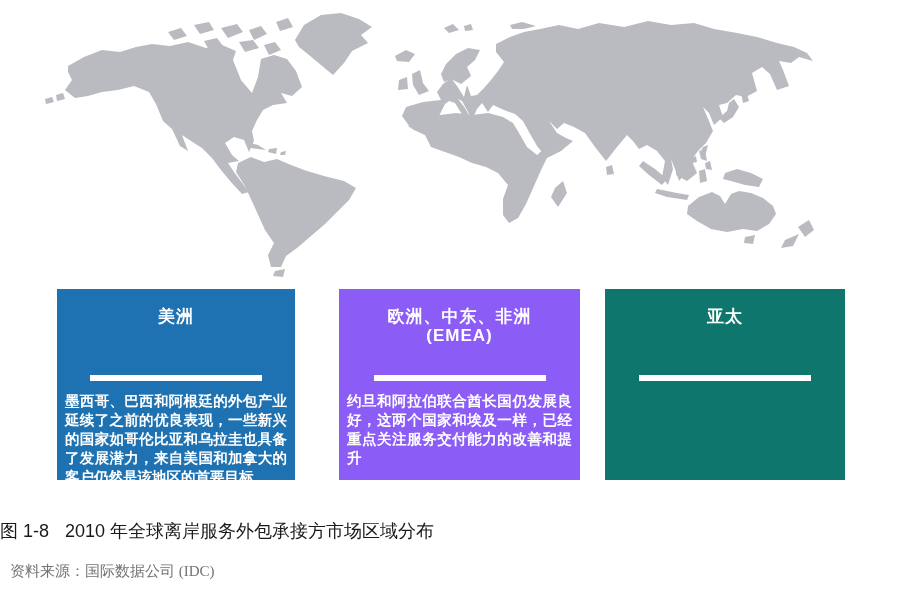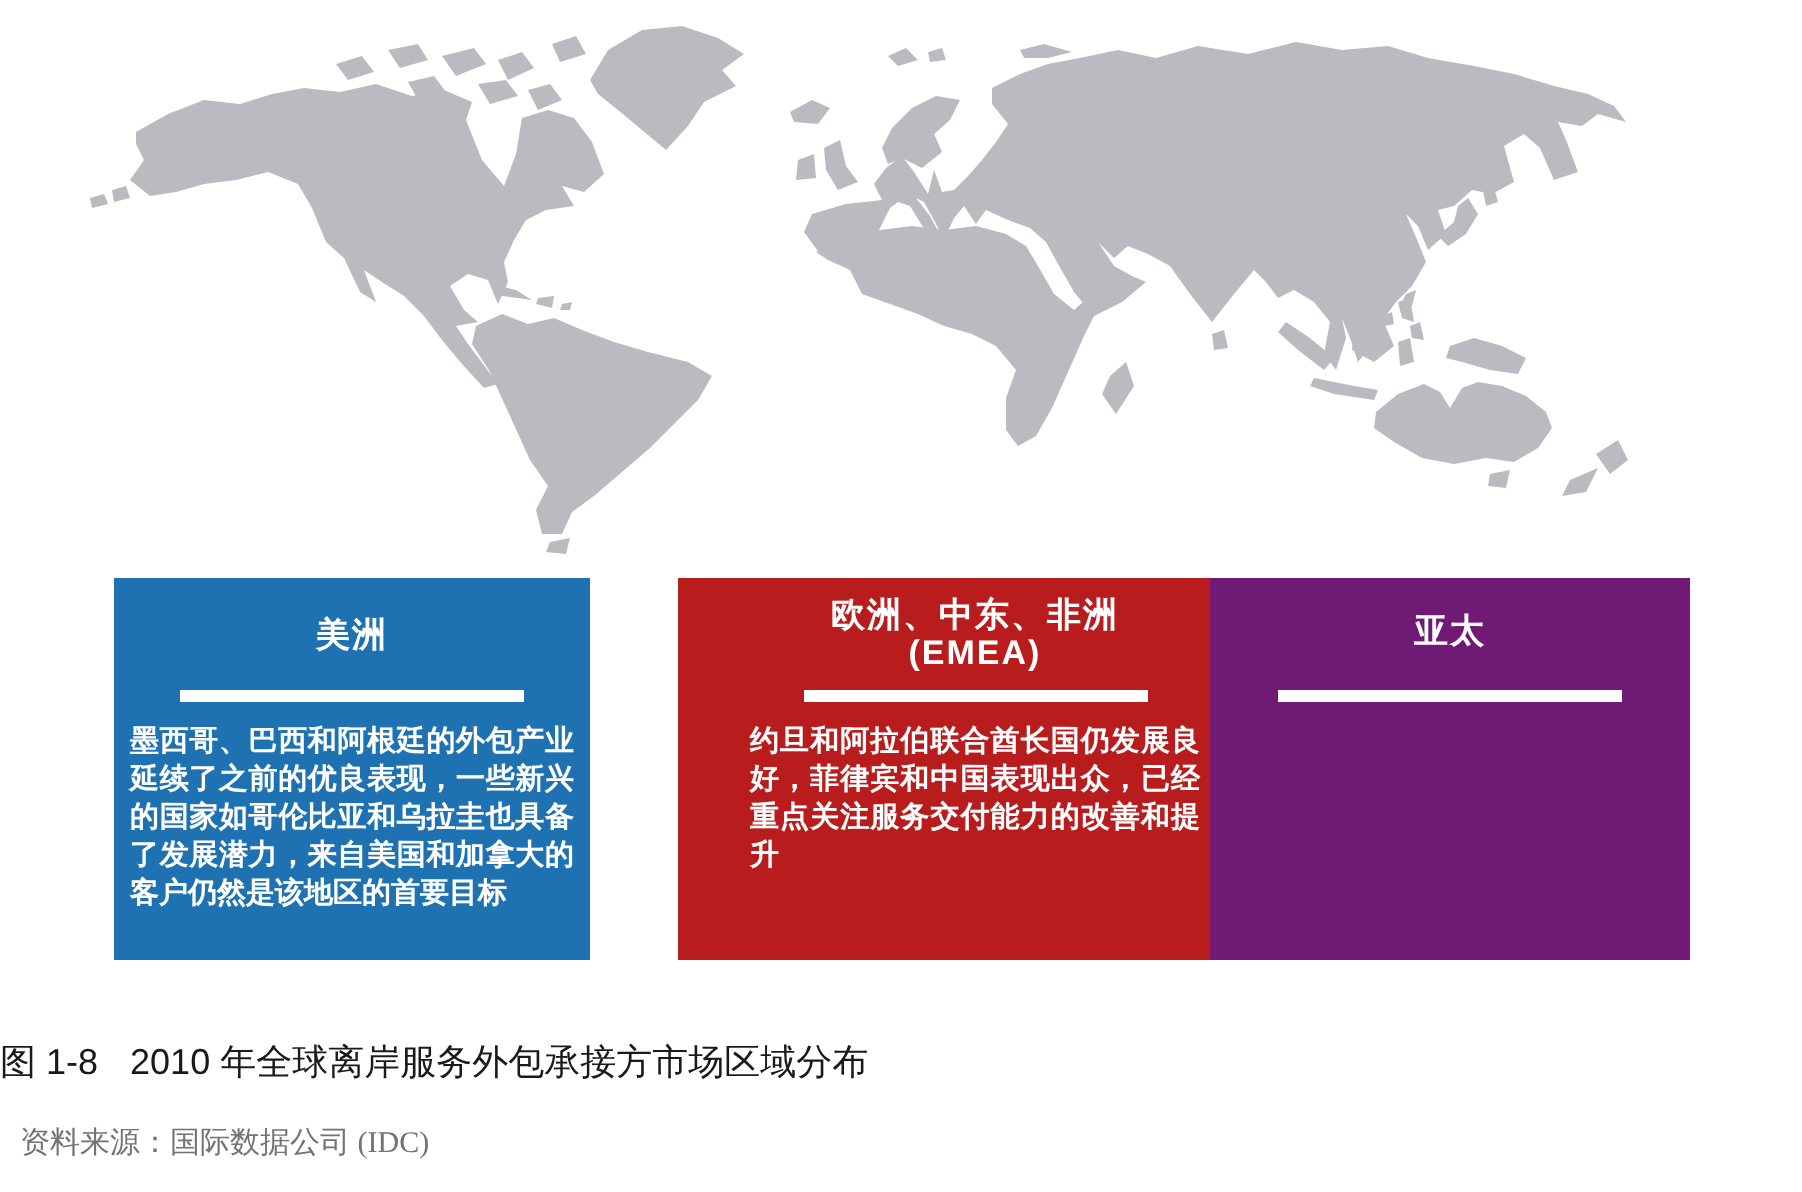--- a/index.html
+++ b/index.html
@@ -10,22 +10,22 @@
   .map-area { position:absolute; left:0; top:0; width:901px; height:285px; }
   .map-area svg { display:block; width:100%; height:100%; }
 
   .boxes { position:absolute; left:0; top:289px; width:901px; height:191px; }
   .region-box { position:absolute; top:0; height:191px; color:#ffffff; }
   .box-americas { left:57px;  width:238px; }
   .box-emea     { left:339px; width:241px; }
   .box-apac     { left:605px; width:240px; }
 
   .region-title {
-    height:52px; margin:0; padding-top:2px;
-    display:flex; flex-direction:column; align-items:center; justify-content:center;
+    height:52px; margin:16px; padding-top:2px;
+    display:flex; flex-direction:column; align-items:center; justify-content:flex-start;
     font-size:17px; font-weight:bold; line-height:19px; letter-spacing:1px;
   }
   .region-title span { display:block; }
   .divider { width:172px; height:6px; background:#ffffff; margin:2px auto 0; }
   .region-body {
     margin:11px 0 16px; padding:0 8px;
     font-size:14.5px; font-weight:bold; line-height:19px;
     text-align:justify;
   }
 
@@ -88,30 +88,30 @@
 
     <section class="region-box box-americas" style="background-color: rgb(31, 114, 177);">
       <h3 class="region-title">
         <span>美洲</span>
         <span></span>
       </h3>
       <div class="divider"></div>
       <p class="region-body">墨西哥、巴西和阿根廷的外包产业延续了之前的优良表现，一些新兴的国家如哥伦比亚和乌拉圭也具备了发展潜力，来自美国和加拿大的客户仍然是该地区的首要目标</p>
     </section>
 
-    <section class="region-box box-emea" style="background-color: #b91c1c; padding-left: 28px;">
+    <section class="region-box box-emea" style="background-color: #8b5cf6;">
       <h3 class="region-title">
         <span>欧洲、中东、非洲</span>
         <span>(EMEA)</span>
       </h3>
       <div class="divider"></div>
-      <p class="region-body">约旦和阿拉伯联合酋长国仍发展良好，菲律宾和中国表现出众，已经重点关注服务交付能力的改善和提升</p>
+      <p class="region-body">约旦和阿拉伯联合酋长国仍发展良好，这两个国家和埃及一样，已经重点关注服务交付能力的改善和提升</p>
     </section>
 
-    <section class="region-box box-apac" style="background-color: #701a75; font-family: Liberation Mono, monospace;">
+    <section class="region-box box-apac" style="background-color: #0f766e;">
       <h3 class="region-title">
         <span>亚太</span>
         <span></span>
       </h3>
       <div class="divider"></div>
     </section>
 
   </div>
 
   <div class="caption">

